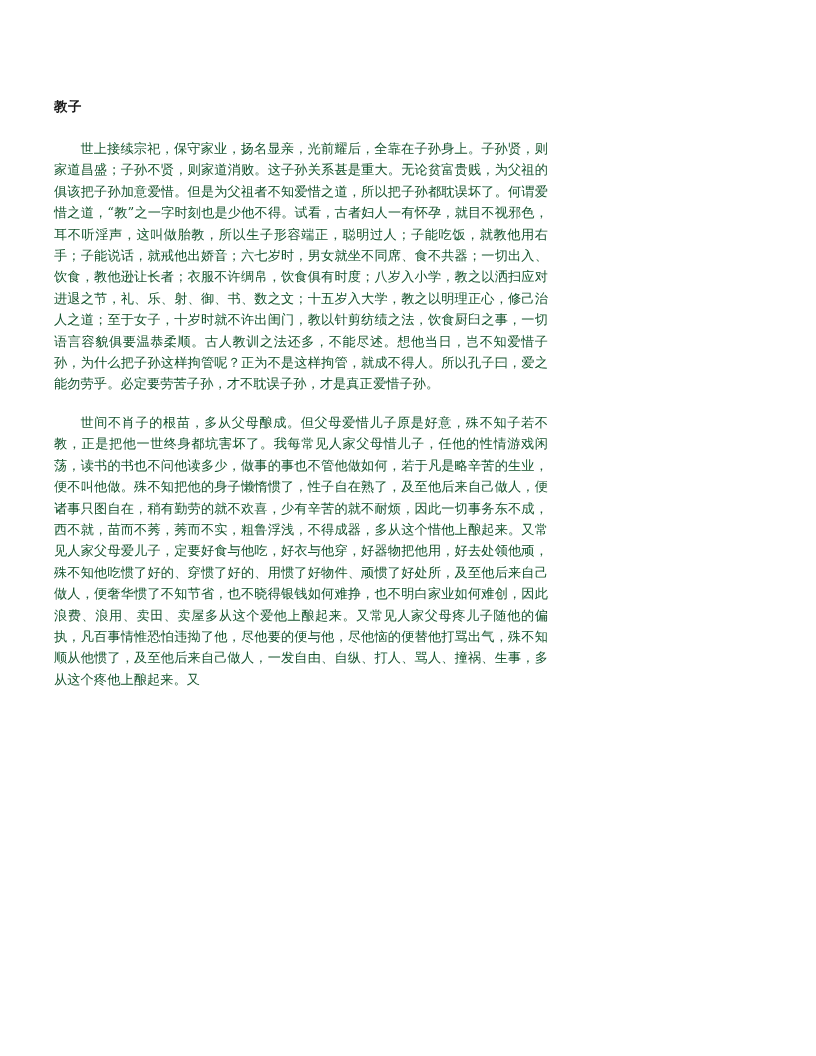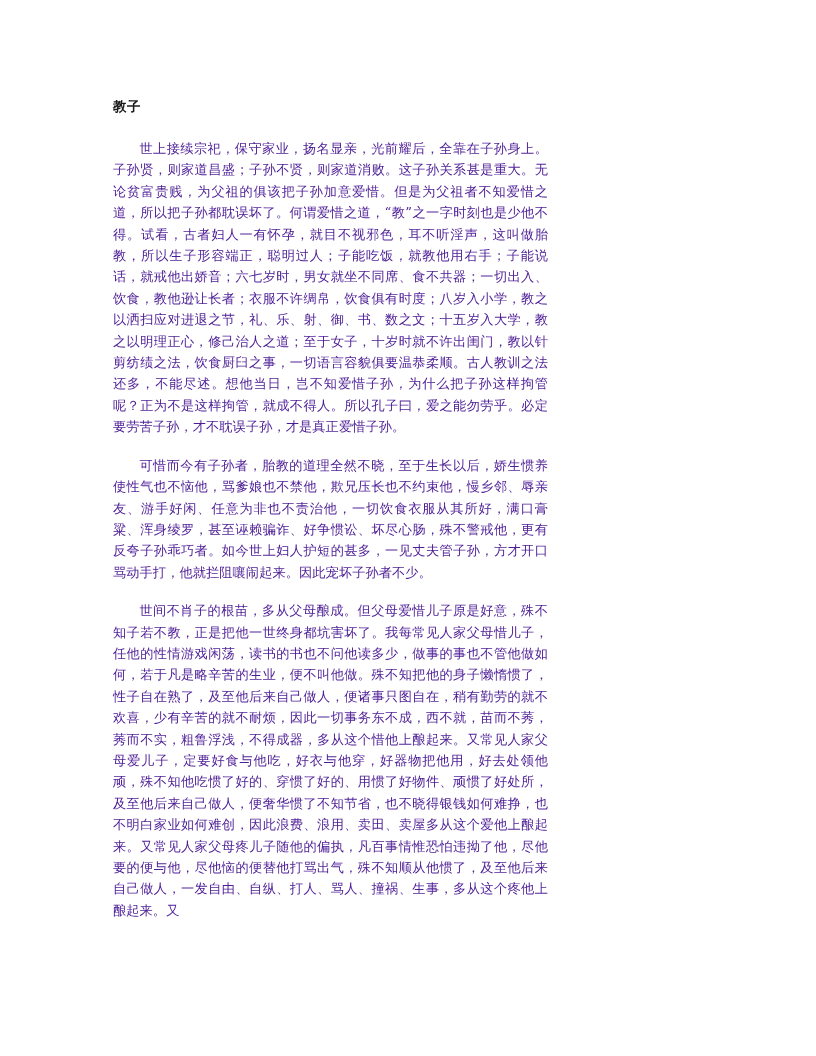--- a/index.html
+++ b/index.html
@@ -13,55 +13,54 @@
     font-family: "DejaVu Serif", "Liberation Serif", serif;
     color: #000000;
     -webkit-font-smoothing: antialiased;
   }
   .page {
     position: relative;
     width: 656px;
     height: 1056px;
     background: #ffffff;
     box-sizing: border-box;
-    padding: 96px 108px 96px 113px;
+    padding: 96px 108px 96px 54px;
   }
   .doc-title {
     font-size: 13.5px;
     line-height: 20px;
     color: #1a1a1a;
     margin: 0 0 0 0;
     letter-spacing: 0.5px;
     font-family: "DejaVu Serif", "Liberation Serif", serif;
   }
   .body-text {
     margin-top: 22px;
   }
   p.para {
     font-size: 13.2px;
     line-height: 21.4px;
     margin: 0 0 17px 0;
     text-align: justify;
     text-justify: inter-ideograph;
     text-indent: 2em;
-    color: #4c1d95;
+    color: #14532d;
     letter-spacing: 0.1px;
     word-break: break-all;
     hyphens: none;
   }
   p.para:last-child {
     margin-bottom: 16px;
   }
 </style>
 </head>
 <body>
 
 <div class="page">
 
   <h1 class="doc-title">教子</h1>
 
   <div class="body-text">
     <p class="para">世上接续宗祀，保守家业，扬名显亲，光前耀后，全靠在子孙身上。子孙贤，则家道昌盛；子孙不贤，则家道消败。这子孙关系甚是重大。无论贫富贵贱，为父祖的俱该把子孙加意爱惜。但是为父祖者不知爱惜之道，所以把子孙都耽误坏了。何谓爱惜之道，“教”之一字时刻也是少他不得。试看，古者妇人一有怀孕，就目不视邪色，耳不听淫声，这叫做胎教，所以生子形容端正，聪明过人；子能吃饭，就教他用右手；子能说话，就戒他出娇音；六七岁时，男女就坐不同席、食不共器；一切出入、饮食，教他逊让长者；衣服不许绸帛，饮食俱有时度；八岁入小学，教之以洒扫应对进退之节，礼、乐、射、御、书、数之文；十五岁入大学，教之以明理正心，修己治人之道；至于女子，十岁时就不许出闺门，教以针剪纺绩之法，饮食厨臼之事，一切语言容貌俱要温恭柔顺。古人教训之法还多，不能尽述。想他当日，岂不知爱惜子孙，为什么把子孙这样拘管呢？正为不是这样拘管，就成不得人。所以孔子曰，爱之能勿劳乎。必定要劳苦子孙，才不耽误子孙，才是真正爱惜子孙。</p>
-    <p class="para">可惜而今有子孙者，胎教的道理全然不晓，至于生长以后，娇生惯养使性气也不恼他，骂爹娘也不禁他，欺兄压长也不约束他，慢乡邻、辱亲友、游手好闲、任意为非也不责治他，一切饮食衣服从其所好，满口膏粱、浑身绫罗，甚至诬赖骗诈、好争惯讼、坏尽心肠，殊不警戒他，更有反夸子孙乖巧者。如今世上妇人护短的甚多，一见丈夫管子孙，方才开口骂动手打，他就拦阻嚷闹起来。因此宠坏子孙者不少。</p>
     <p class="para">世间不肖子的根苗，多从父母酿成。但父母爱惜儿子原是好意，殊不知子若不教，正是把他一世终身都坑害坏了。我每常见人家父母惜儿子，任他的性情游戏闲荡，读书的书也不问他读多少，做事的事也不管他做如何，若于凡是略辛苦的生业，便不叫他做。殊不知把他的身子懒惰惯了，性子自在熟了，及至他后来自己做人，便诸事只图自在，稍有勤劳的就不欢喜，少有辛苦的就不耐烦，因此一切事务东不成，西不就，苗而不莠，莠而不实，粗鲁浮浅，不得成器，多从这个惜他上酿起来。又常见人家父母爱儿子，定要好食与他吃，好衣与他穿，好器物把他用，好去处领他顽，殊不知他吃惯了好的、穿惯了好的、用惯了好物件、顽惯了好处所，及至他后来自己做人，便奢华惯了不知节省，也不晓得银钱如何难挣，也不明白家业如何难创，因此浪费、浪用、卖田、卖屋多从这个爱他上酿起来。又常见人家父母疼儿子随他的偏执，凡百事情惟恐怕违拗了他，尽他要的便与他，尽他恼的便替他打骂出气，殊不知顺从他惯了，及至他后来自己做人，一发自由、自纵、打人、骂人、撞祸、生事，多从这个疼他上酿起来。又</p>
   </div>
 
 </div>
 
 </body></html>

